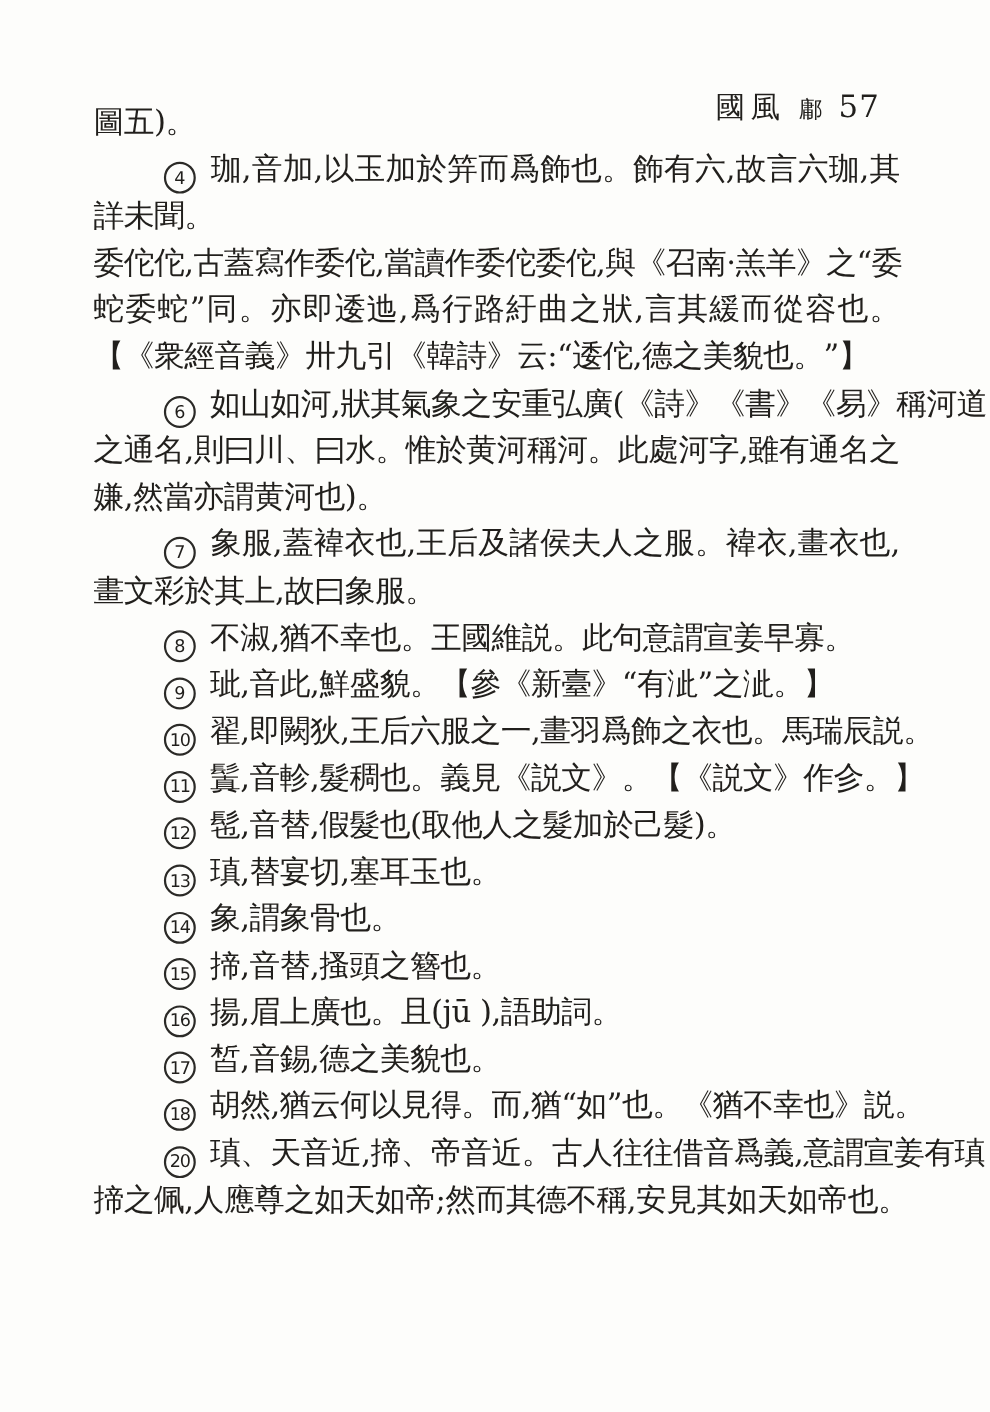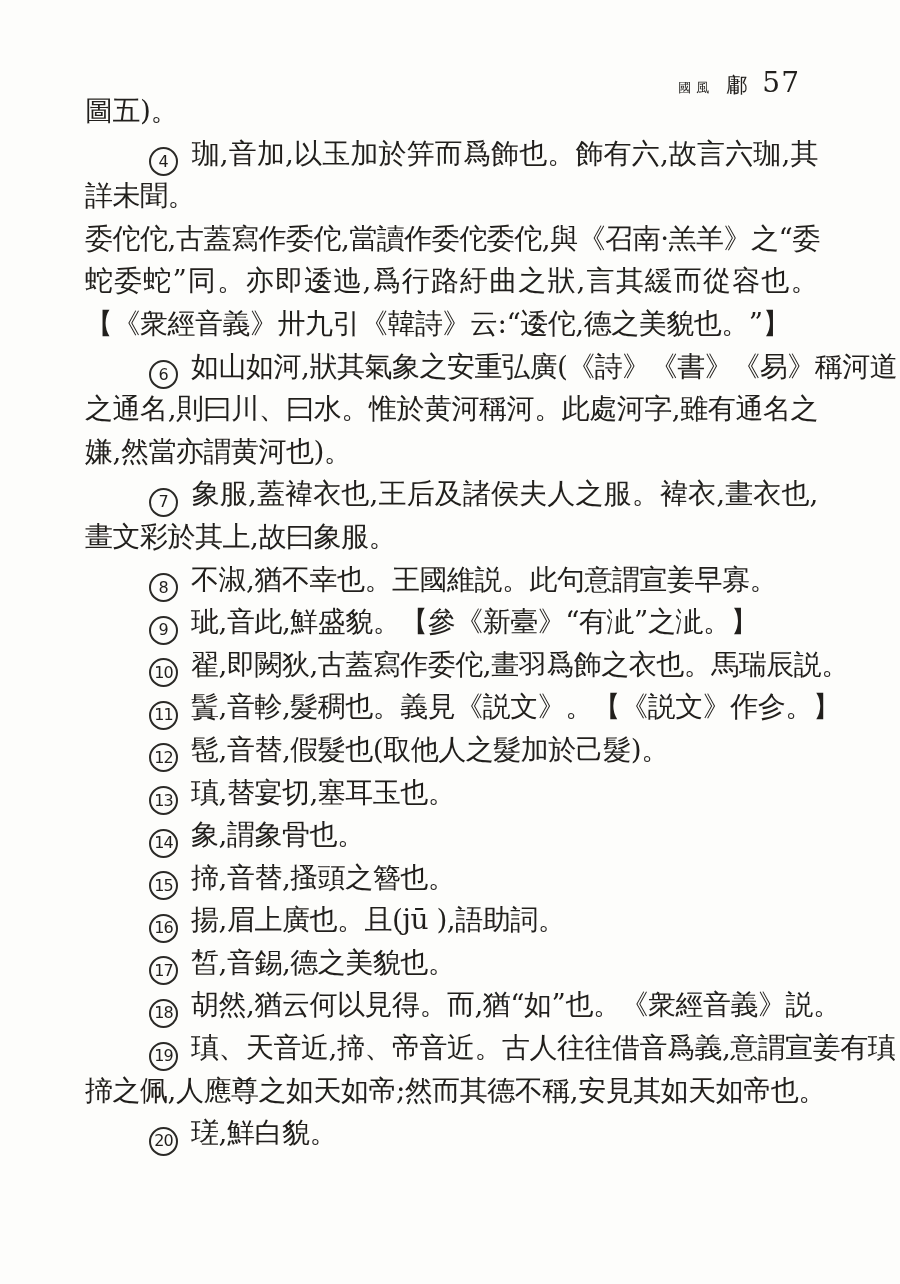--- a/index.html
+++ b/index.html
@@ -17,21 +17,21 @@
 
   
   .running-head {
     position: absolute;
     top: 34px;
     right: 100px;
     display: flex;
     align-items: baseline;
     white-space: nowrap;
   }
-  .rh-section { font-size: 13px; letter-spacing: 5px; margin-top: 45px; }
+  .rh-section { font-size: 27px; letter-spacing: 5px; margin-top: 45px; }
   .rh-chapter { font-size: 21px; margin-left: 12px; }
   .rh-pagenum {
     font-size: 28px;
     margin-left: 15px;
     letter-spacing: 1px;
     font-family: "DejaVu Serif", serif;
   }
 
   
   .text-body {
@@ -114,21 +114,21 @@
 
     <div class="note">
       <div class="line first"><span class="marker">8</span><span>不淑,猶不幸也。王國維説。此句意謂宣姜早寡。</span></div>
     </div>
 
     <div class="note">
       <div class="line first"><span class="marker">9</span><span>玼,音此,鮮盛貌。【參《新臺》“有泚”之泚。】</span></div>
     </div>
 
     <div class="note">
-      <div class="line first"><span class="marker two">10</span><span>翟,即闕狄,古蓋寫作委佗,畫羽爲飾之衣也。馬瑞辰説。</span></div>
+      <div class="line first"><span class="marker two">10</span><span>翟,即闕狄,王后六服之一,畫羽爲飾之衣也。馬瑞辰説。</span></div>
     </div>
 
     <div class="note">
       <div class="line first"><span class="marker two">11</span><span>鬒,音軫,髮稠也。義見《説文》。【《説文》作㐱。】</span></div>
     </div>
 
     <div class="note">
       <div class="line first"><span class="marker two">12</span><span>髢,音替,假髮也(取他人之髮加於己髮)。</span></div>
     </div>
 
@@ -146,26 +146,23 @@
 
     <div class="note">
       <div class="line first"><span class="marker two">16</span><span>揚,眉上廣也。且(jū ),語助詞。</span></div>
     </div>
 
     <div class="note">
       <div class="line first"><span class="marker two">17</span><span>皙,音錫,德之美貌也。</span></div>
     </div>
 
     <div class="note">
-      <div class="line first"><span class="marker two">18</span><span>胡然,猶云何以見得。而,猶“如”也。《衆經音義》説。</span></div>
+      <div class="line first"><span class="marker two">18</span><span>胡然,猶云何以見得。而,猶“如”也。《猶不幸也》説。</span></div>
     </div>
 
     <div class="note">
-      <div class="line first full"><span class="marker two">19</span><span>瑱、天音近,揥、帝音近。古人往往借音爲義,意謂宣姜有瑱</span></div>
+      <div class="line first full"><span class="marker two">20</span><span>瑱、天音近,揥、帝音近。古人往往借音爲義,意謂宣姜有瑱</span></div>
       <div class="line"><span>揥之佩,人應尊之如天如帝;然而其德不稱,安見其如天如帝也。</span></div>
     </div>
 
-    <div class="note">
-      <div class="line first"><span class="marker two">20</span><span>瑳,鮮白貌。</span></div>
-    </div>
 
   </div>
 </div>
 
 </body></html>

